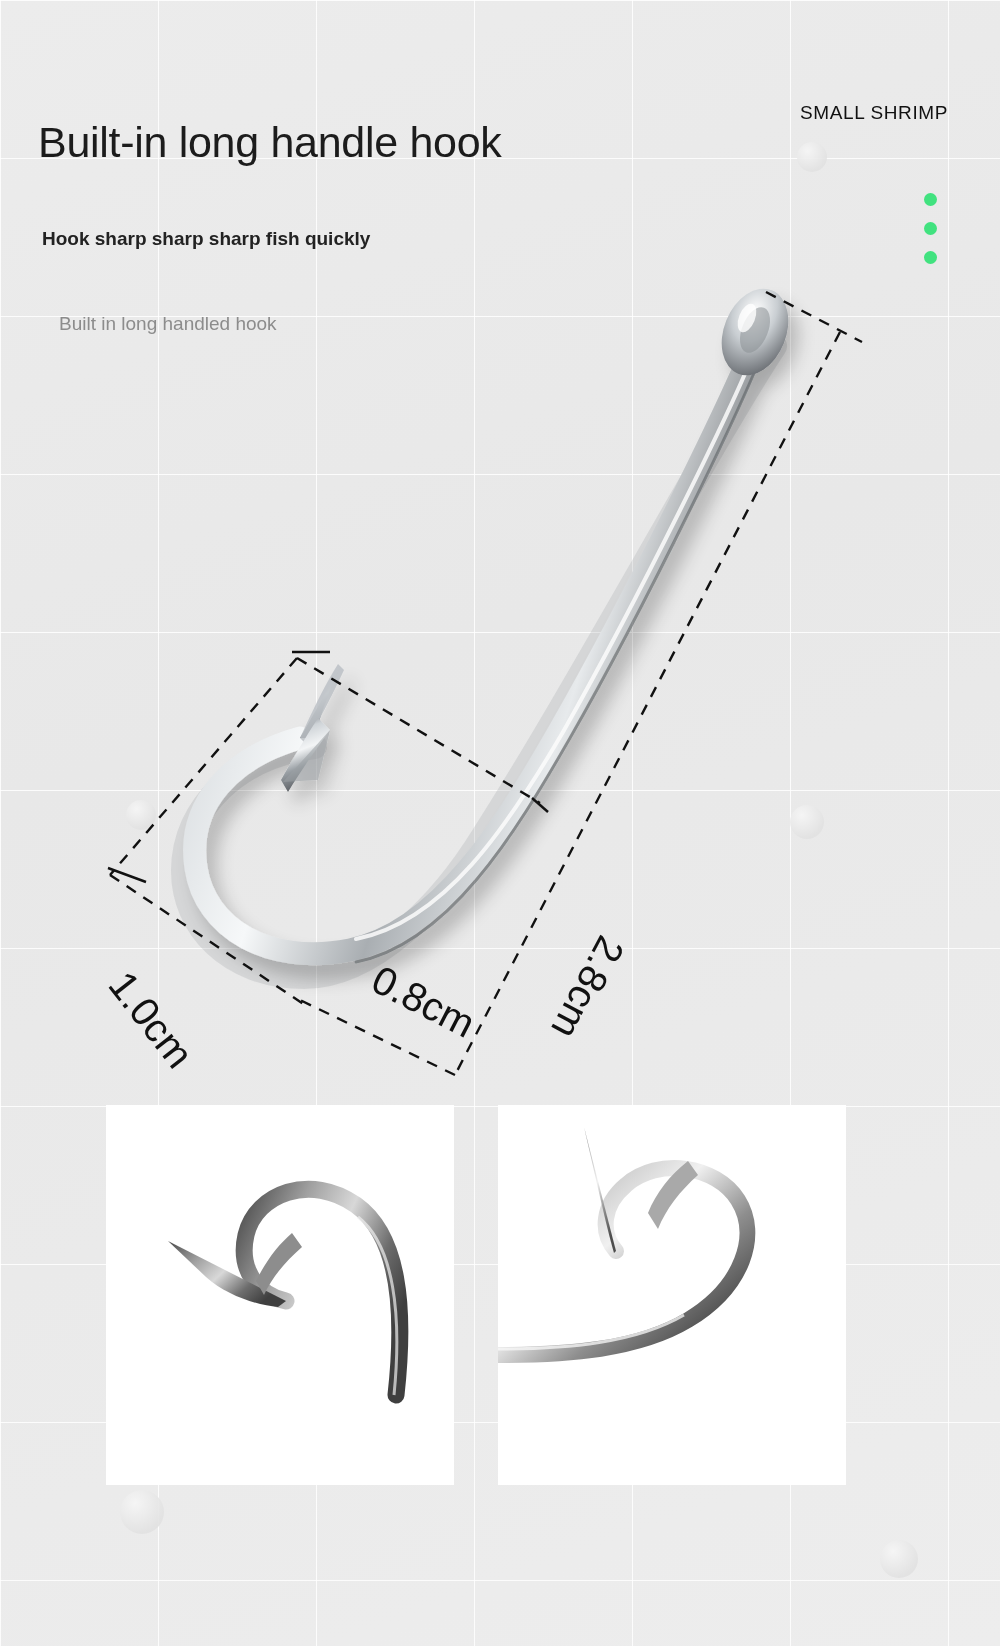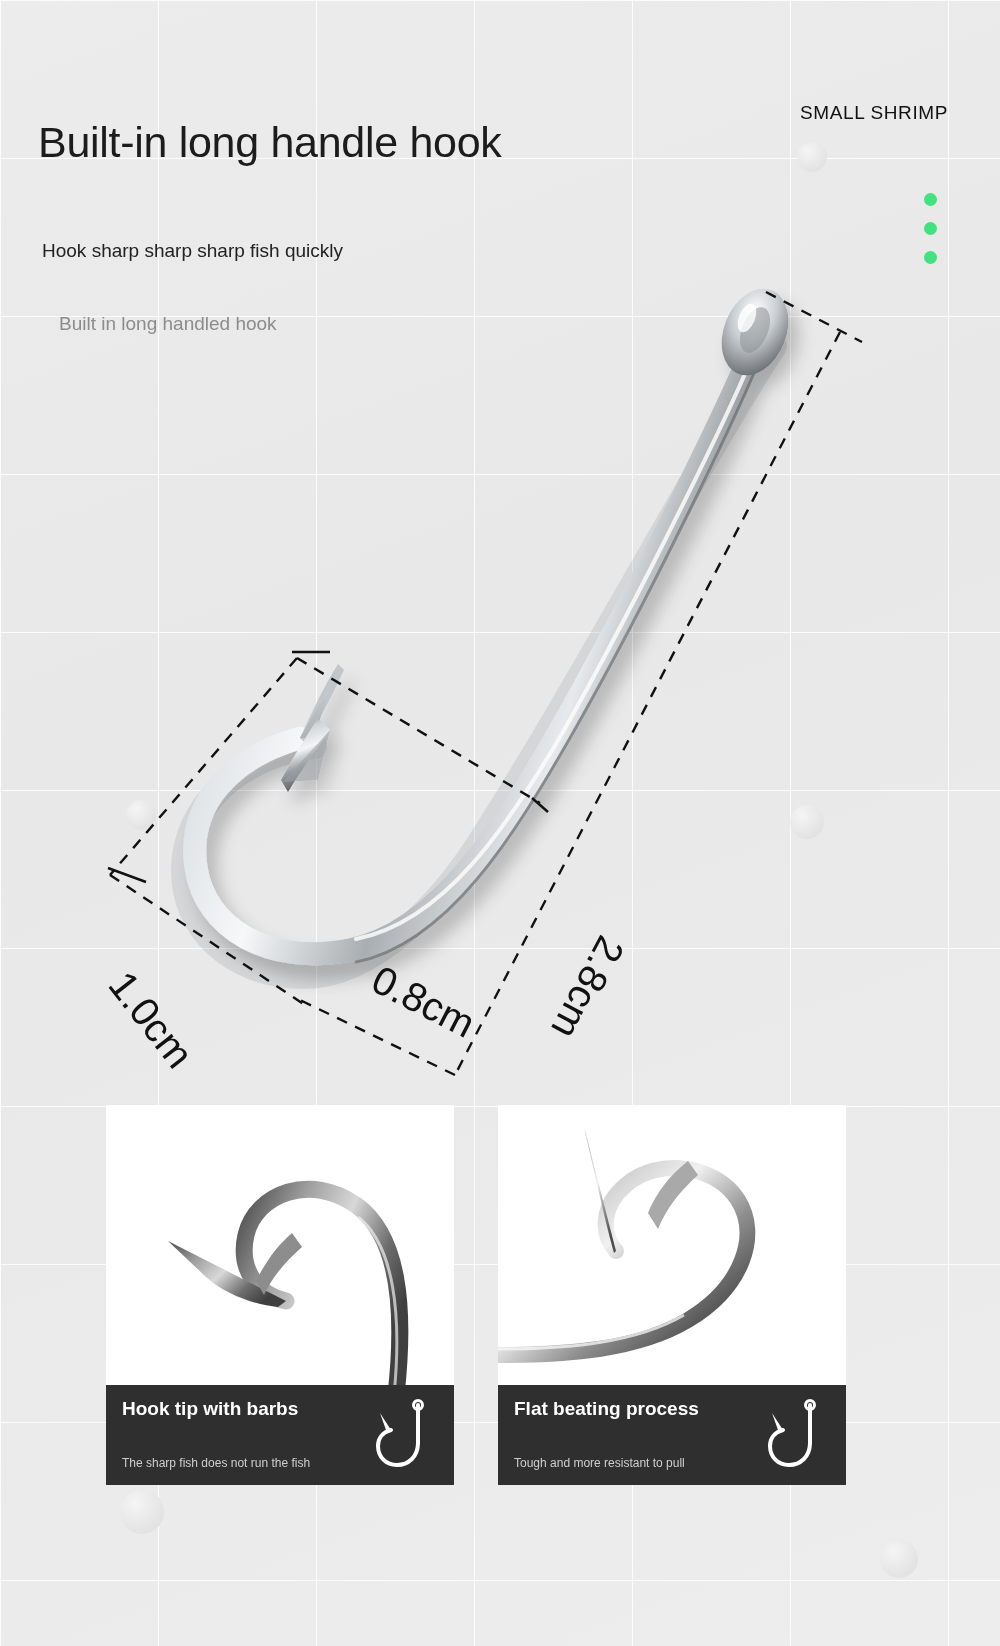--- a/index.html
+++ b/index.html
@@ -45,24 +45,25 @@
     top: 118px;
     font-size: 43px;
     font-weight: 400;
     color: #1c1c1c;
     letter-spacing: -0.3px;
     white-space: nowrap;
   }
   .subtitle {
     position: absolute;
     left: 42px;
-    top: 240px;
+    top: 228px;
     font-size: 19px;
     color: #222;
     white-space: nowrap;
+    font-weight: bold;
   }
   .caption {
     position: absolute;
     left: 48px;
     top: 313px;
     font-size: 19px;
     color: #8c8c8c;
     white-space: nowrap;
     margin-left: 11px;
   }
@@ -303,29 +304,20 @@
               <stop offset="100%" stop-color="#3f3f3f"></stop>
             </linearGradient>
           </defs>
           <path d="M290,290 C300,200 292,130 250,100 C205,68 150,88 140,130
                    C132,165 152,190 180,196" fill="none" stroke="url(#s3)" stroke-width="17" stroke-linecap="round"></path>
           <path d="M180,196 L62,136 L100,172 C120,190 150,200 172,202 Z" fill="url(#s3)"></path>
           <path d="M150,176 C160,156 172,140 186,128 L196,142 C180,156 166,172 158,190 Z" fill="#8d8d8d"></path>
           <path d="M288,290 C296,210 288,140 252,112" fill="none" stroke="#efefef" stroke-width="3" opacity="0.7"></path>
         </svg>
       </div>
-      <div class="card-bar">
-        <div class="ct">Hook tip with barbs</div>
-        <div class="cs">The sharp fish does not run the fish</div>
-        <svg class="mini-hook" viewBox="0 0 74 76" xmlns="http://www.w3.org/2000/svg">
-          <path d="M56,8 L56,46 C56,60 46,68 35,68 C24,68 16,60 16,49 C16,41 21,35 29,33" fill="none" stroke="#ffffff" stroke-width="4" stroke-linecap="round"></path>
-          <path d="M29,33 L18,16 L24,33 Z" fill="#ffffff"></path>
-          <circle cx="56" cy="8" r="4.5" fill="none" stroke="#ffffff" stroke-width="3"></circle>
-        </svg>
-      </div>
     </div>
 
     <div class="card c2">
       <div class="corner"></div>
       <div class="card-photo">
         <svg width="348" height="300" viewBox="0 0 348 300" xmlns="http://www.w3.org/2000/svg">
           <defs>
             <linearGradient id="s4" x1="0%" y1="0%" x2="90%" y2="80%">
               <stop offset="0%" stop-color="#636363"></stop>
               <stop offset="25%" stop-color="#c3c3c3"></stop>
@@ -334,25 +326,16 @@
               <stop offset="100%" stop-color="#4d4d4d"></stop>
             </linearGradient>
           </defs>
           <path d="M0,250 C70,250 140,245 190,215 C245,182 262,130 240,95
                    C218,60 160,52 128,80 C104,100 102,128 118,146" fill="none" stroke="url(#s4)" stroke-width="16" stroke-linecap="round"></path>
           <path d="M118,146 L86,22 L102,92 C108,118 112,134 116,148 Z" fill="url(#s4)"></path>
           <path d="M150,108 C158,88 172,70 190,56 L200,70 C182,86 168,104 160,124 Z" fill="#a9a9a9"></path>
           <path d="M0,244 C70,244 138,238 186,210" fill="none" stroke="#fafafa" stroke-width="3" opacity="0.75"></path>
         </svg>
       </div>
-      <div class="card-bar">
-        <div class="ct">Flat beating process</div>
-        <div class="cs">Tough and more resistant to pull</div>
-        <svg class="mini-hook" viewBox="0 0 74 76" xmlns="http://www.w3.org/2000/svg">
-          <path d="M56,8 L56,46 C56,60 46,68 35,68 C24,68 16,60 16,49 C16,41 21,35 29,33" fill="none" stroke="#ffffff" stroke-width="4" stroke-linecap="round"></path>
-          <path d="M29,33 L18,16 L24,33 Z" fill="#ffffff"></path>
-          <circle cx="56" cy="8" r="4.5" fill="none" stroke="#ffffff" stroke-width="3"></circle>
-        </svg>
-      </div>
     </div>
 
   </div>
 </div>
 
 </body></html>

